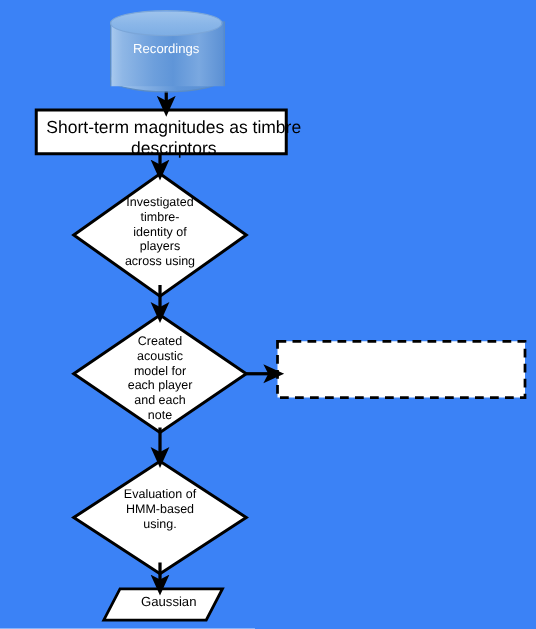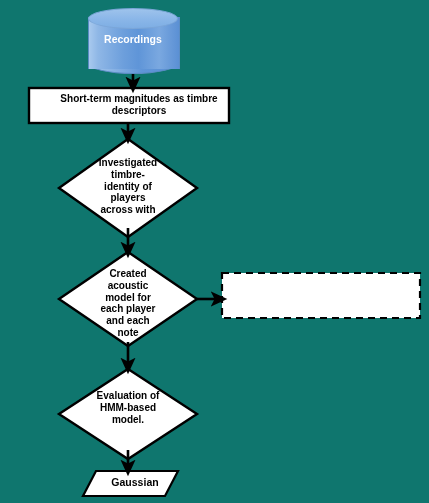--- a/index.html
+++ b/index.html
@@ -7,23 +7,22 @@
     padding: 0;
     background: #ffffff;
   }
   body {
     font-family: "Liberation Sans", sans-serif;
   }
   #canvas {
     position: relative;
     width: 429px;
     height: 503px;
-    background: #0f766e;
+    background: #3b82f6;
     overflow: hidden;
-    font-weight: bold;
   }
   #flow-svg {
     position: absolute;
     left: 0;
     top: 0;
     width: 429px;
     height: 503px;
   }
   .node-label {
     position: absolute;
@@ -87,21 +86,21 @@
     left: 88px;
     top: 33px;
     width: 90px;
     font-size: 10.5px;
     color: #ffffff;
     text-align: center;
     font-family: "Liberation Sans", sans-serif;
   }
   
   #label-process1 {
-    left: 30px; top: 93px; width: 218px; font-size: 10px;
+    left: 30px; top: 93px; width: 218px; font-size: 14px;
   }
   #label-decision1 {
     left: 76px; top: 157px; width: 104px; font-size: 10px;
   }
   #label-decision2 {
     left: 76px; top: 268px; width: 104px; font-size: 10px;
   }
   #label-note {
     left: 228px; top: 281px; width: 186px; font-size: 9.5px;
   }
@@ -156,29 +155,29 @@
   </div>
   <div id="db-label" class="node-label">Recordings</div>
 
   <div id="label-process1" class="node-label">Short-term magnitudes as timbre
 descriptors</div>
 
   <div id="label-decision1" class="node-label">Investigated
 timbre-
 identity of
 players
-across with</div>
+across using</div>
 
   <div id="label-decision2" class="node-label">Created
 acoustic
 model for
 each player
 and each
 note</div>
 
 
   <div id="label-decision3" class="node-label">Evaluation of
 HMM-based
-model.</div>
+using.</div>
 
   <div id="label-results" class="node-label">Gaussian</div>
 
 </div>
 
 </body></html>

